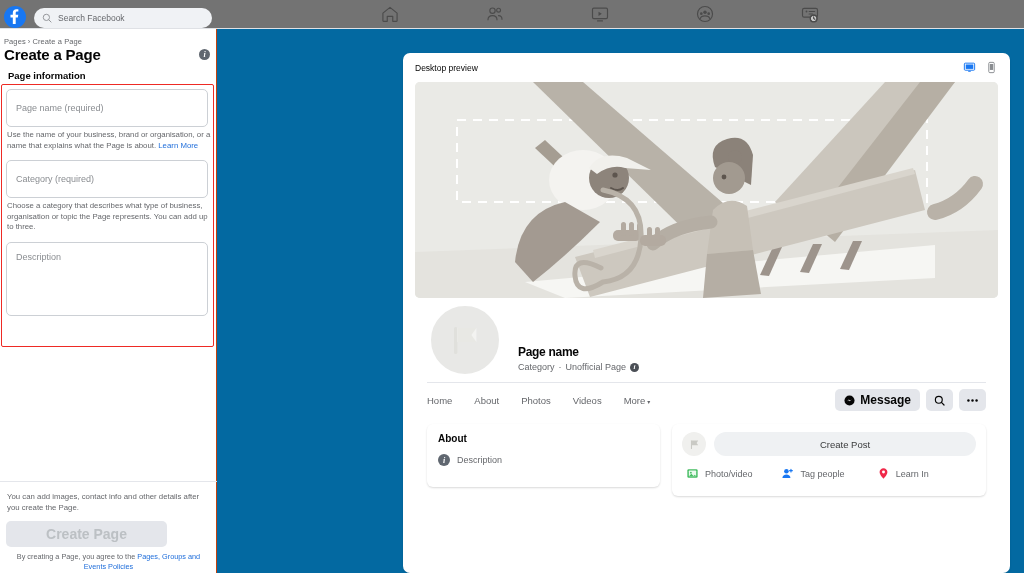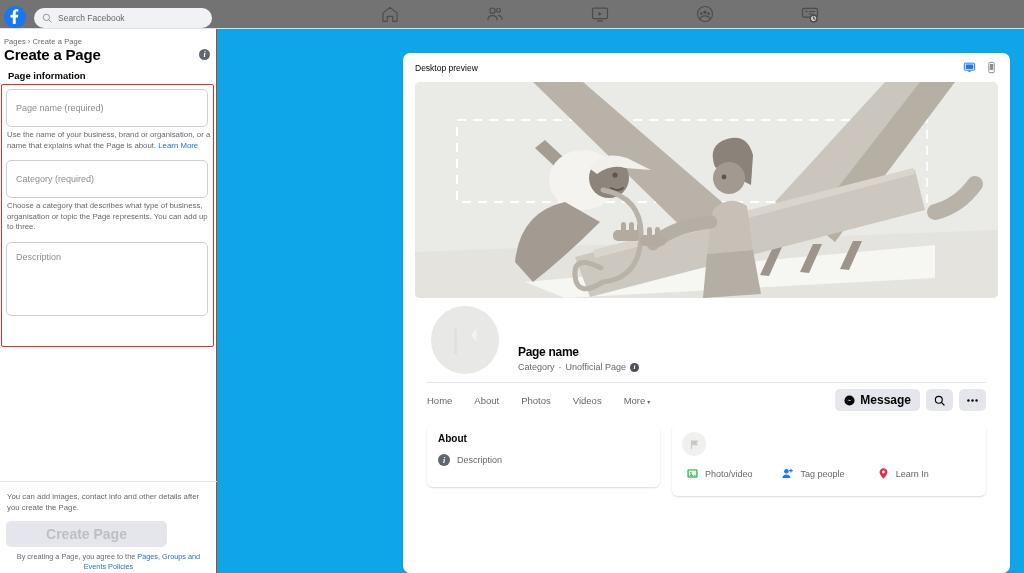--- a/index.html
+++ b/index.html
@@ -73,21 +73,21 @@
   .create-btn {
     width: 161px; height: 26px; border-radius: 5px; background: #e4e6eb;
     color: #bcc0c4; font-size: 14px; font-weight: bold;
     display: flex; align-items: center; justify-content: center; border: none;
   }
   .terms { font-size: 7.3px; color: #65676b; line-height: 1.4; text-align: center; margin-top: 5px; }
 
   
   .main {
     position: absolute; top: 29px; left: 217px; width: 807px; height: 544px;
-    background: #0ea5e9;
+    background: #0369a1;
   }
   .preview-card {
     position: absolute; left: 186px; top: 24px; width: 607px; height: 520px;
     background: #fff; border-radius: 7px; box-shadow: 0 1px 2px rgba(0,0,0,.12);
     overflow: hidden;
   }
   .pv-head { height: 29px; display: flex; align-items: center; padding: 0 12px; }
   .pv-head .lbl { font-size: 8.5px; color: #050505; flex: 1; }
   .dev-ico { width: 13px; height: 13px; margin-left: 9px; }
 
@@ -385,20 +385,23 @@
         </div>
       </div>
 
       <div class="post-card">
         <div class="post-top">
           <div class="mini-av">
             <svg width="13" height="13" viewBox="0 0 40 40">
               <rect x="9" y="7" width="3.4" height="27" rx="1.6" fill="#c9c9c4"></rect>
               <path d="M12.4 8h19l-5 7 5 7h-19z" fill="#c9c9c4"></path>
             </svg>
+          </div>
+          <div class="post-input">
+            <span>Create Post</span>
           </div>
         </div>
         <div class="post-acts">
           <div class="act">
             <svg class="ai" viewBox="0 0 24 24">
               <rect x="2.5" y="4" width="19" height="16" rx="2.4" fill="#45bd62"></rect>
               <rect x="5.2" y="6.6" width="13.6" height="10.8" rx="1.2" fill="#eafaee"></rect>
               <circle cx="9" cy="10.4" r="1.7" fill="#45bd62"></circle>
               <path d="M5.2 17.4l4.6-5 4 4.2 2.6-2.4 2.4 3.2z" fill="#45bd62"></path>
             </svg>

